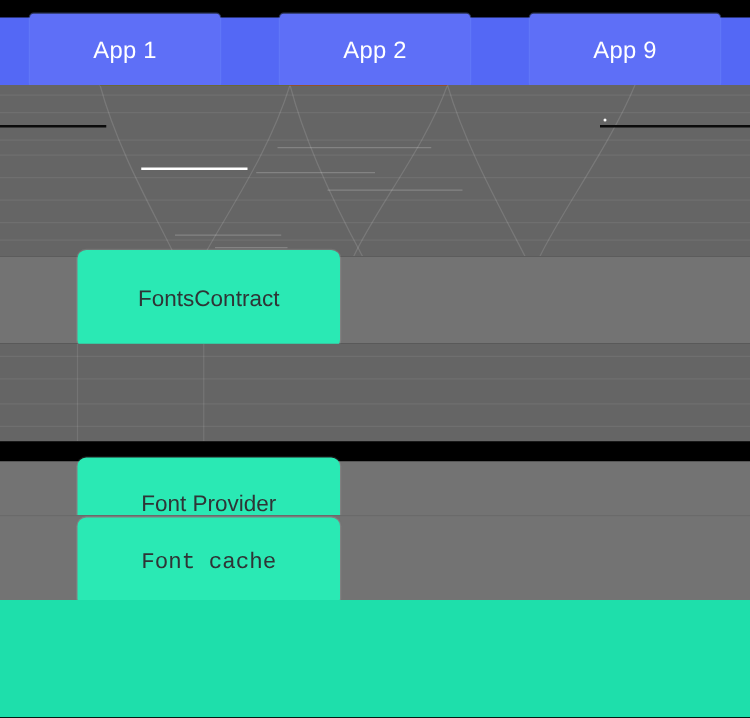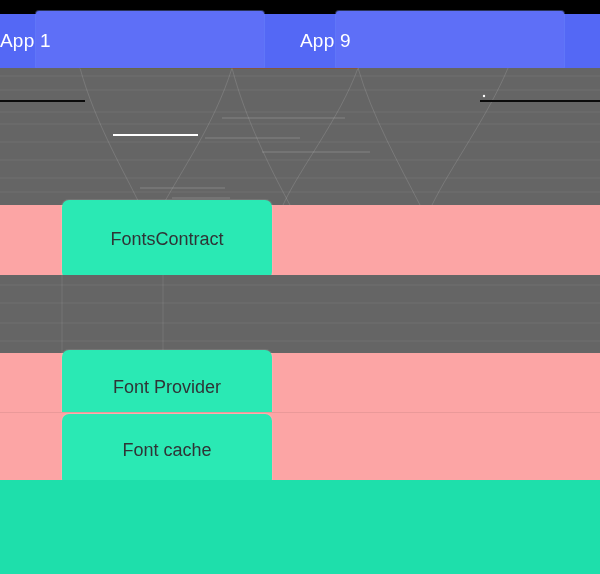--- a/index.html
+++ b/index.html
@@ -35,20 +35,21 @@
     position: absolute;
     left: 0; top: 0;
     width: 600px; height: 54px;
     display: flex;
   }
   .app-cell {
     position: relative;
     flex: 1 1 0;
     display: flex;
     align-items: center;
+    justify-content: center;
   }
   .app-card {
     position: absolute;
     left: 12%;
     top: -3px;
     width: 76%;
     height: 58px;
     background: #5e6ff7;
     border-radius: 3px;
     box-shadow: 0 0 0 1px rgba(120,145,255,0.35);
@@ -77,41 +78,41 @@
     position: absolute;
     left: 0; top: 0;
     width: 600px;
   }
 
   
   .teal-band {
     position: absolute;
     left: 0;
     width: 600px;
-    background: #fca5a5;
+    background: #737373;
   }
   #band-fontscontract { top: 205px; height: 70px; }
-  #band-fontprovider  { top: 353px; height: 59px; }
+  #band-fontprovider  { top: 369px; height: 59px; }
   #band-fontcache     { top: 412px; height: 68px; }
   #band-bottom        { top: 480px; height: 94px; background: #1edfab; }
 
   .teal-card {
     position: absolute;
     left: 62px;
     width: 210px;
     background: #2ae9b4;
     border-radius: 7px;
     display: flex;
     align-items: center;
     justify-content: center;
     box-shadow: 0 0 0 1px rgba(255,255,255,0.10);
   }
   #card-fontscontract { top: -5px;  height: 79px; }
   #card-fontprovider  { top: -3px;  height: 75px; }
-  #card-fontcache     { top: 2px;   height: 72px; }
+  #card-fontcache     { top: 2px;   height: 72px; font-family: Liberation Mono, monospace; }
 
   .teal-card-label {
     color: #2f3436;
     font-size: 18px;
     white-space: nowrap;
   }
 
   .hairline {
     position: absolute;
     left: 0;
@@ -128,20 +129,24 @@
   <div class="letterbox-top"></div>
 
   <div class="app-bar">
     <div class="app-bar-inner">
 
       <div class="app-cell">
         <div class="app-card"></div>
         <span class="app-label">App 1</span>
       </div>
 
+      <div class="app-cell">
+        <div class="app-card"></div>
+        <span class="app-label">App 2</span>
+      </div>
 
       <div class="app-cell">
         <div class="app-card"></div>
         <span class="app-label">App 9</span>
       </div>
 
 
     </div>
   </div>
 

